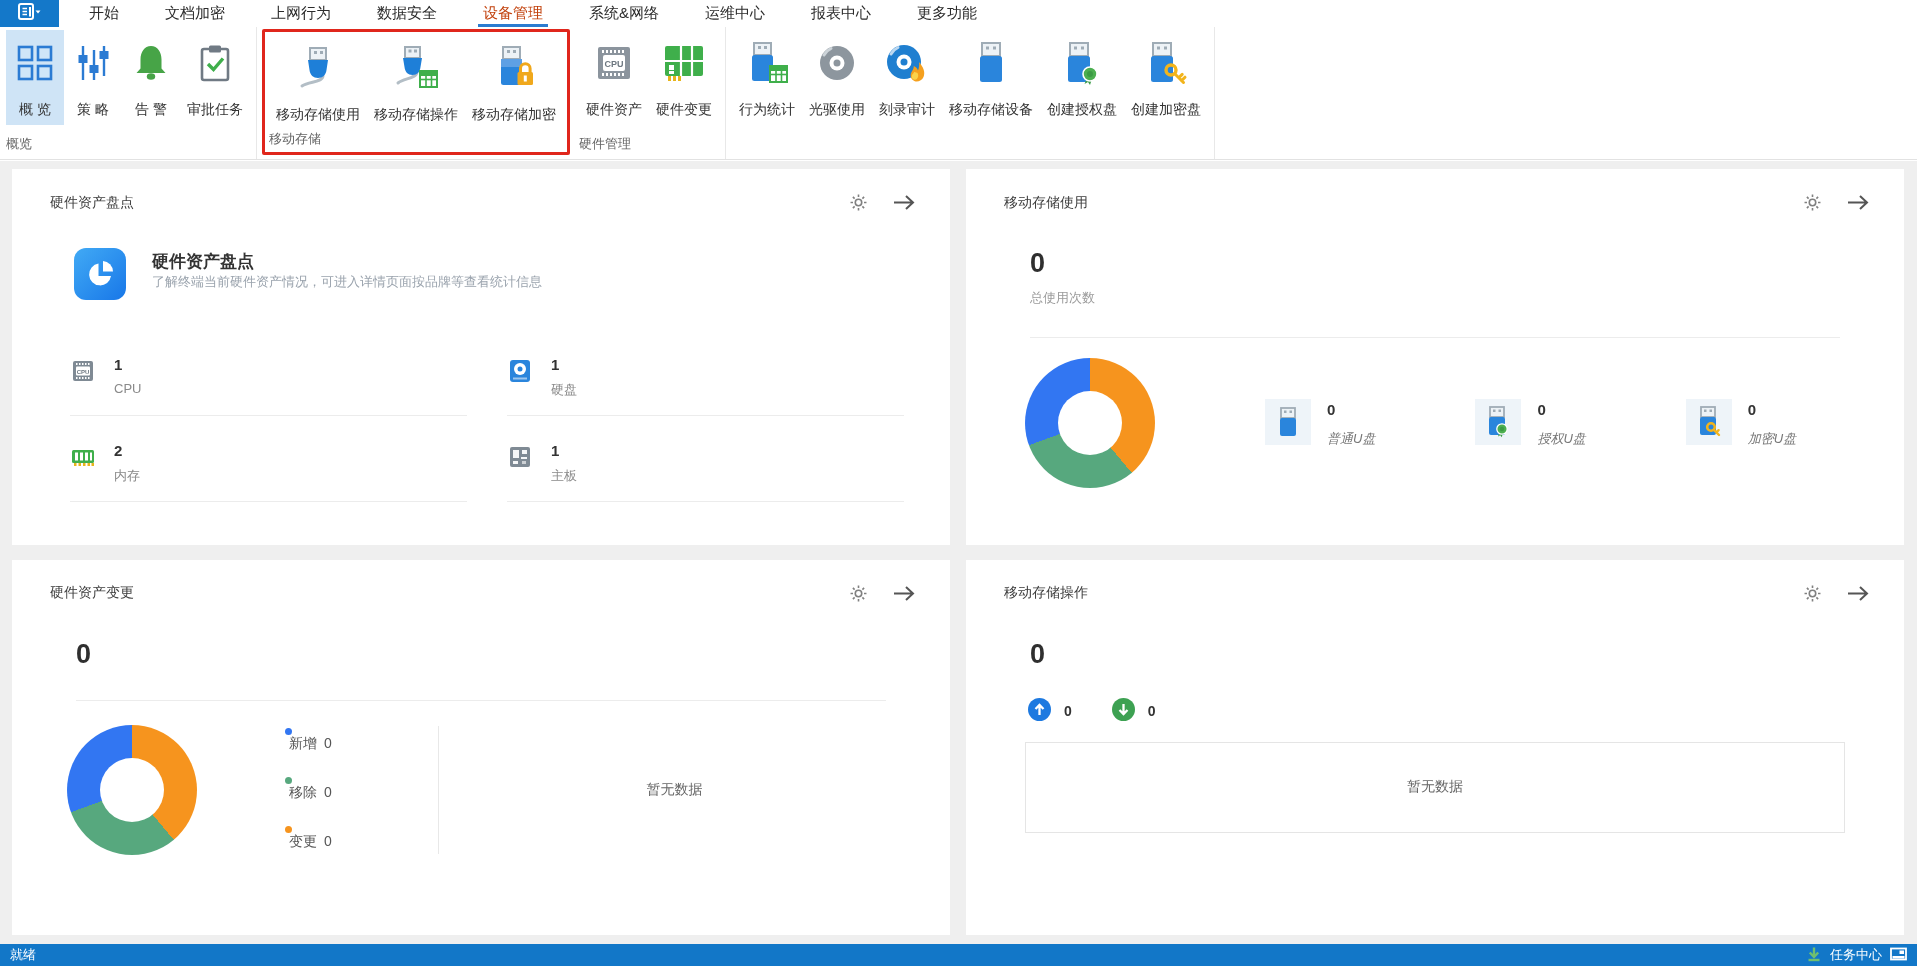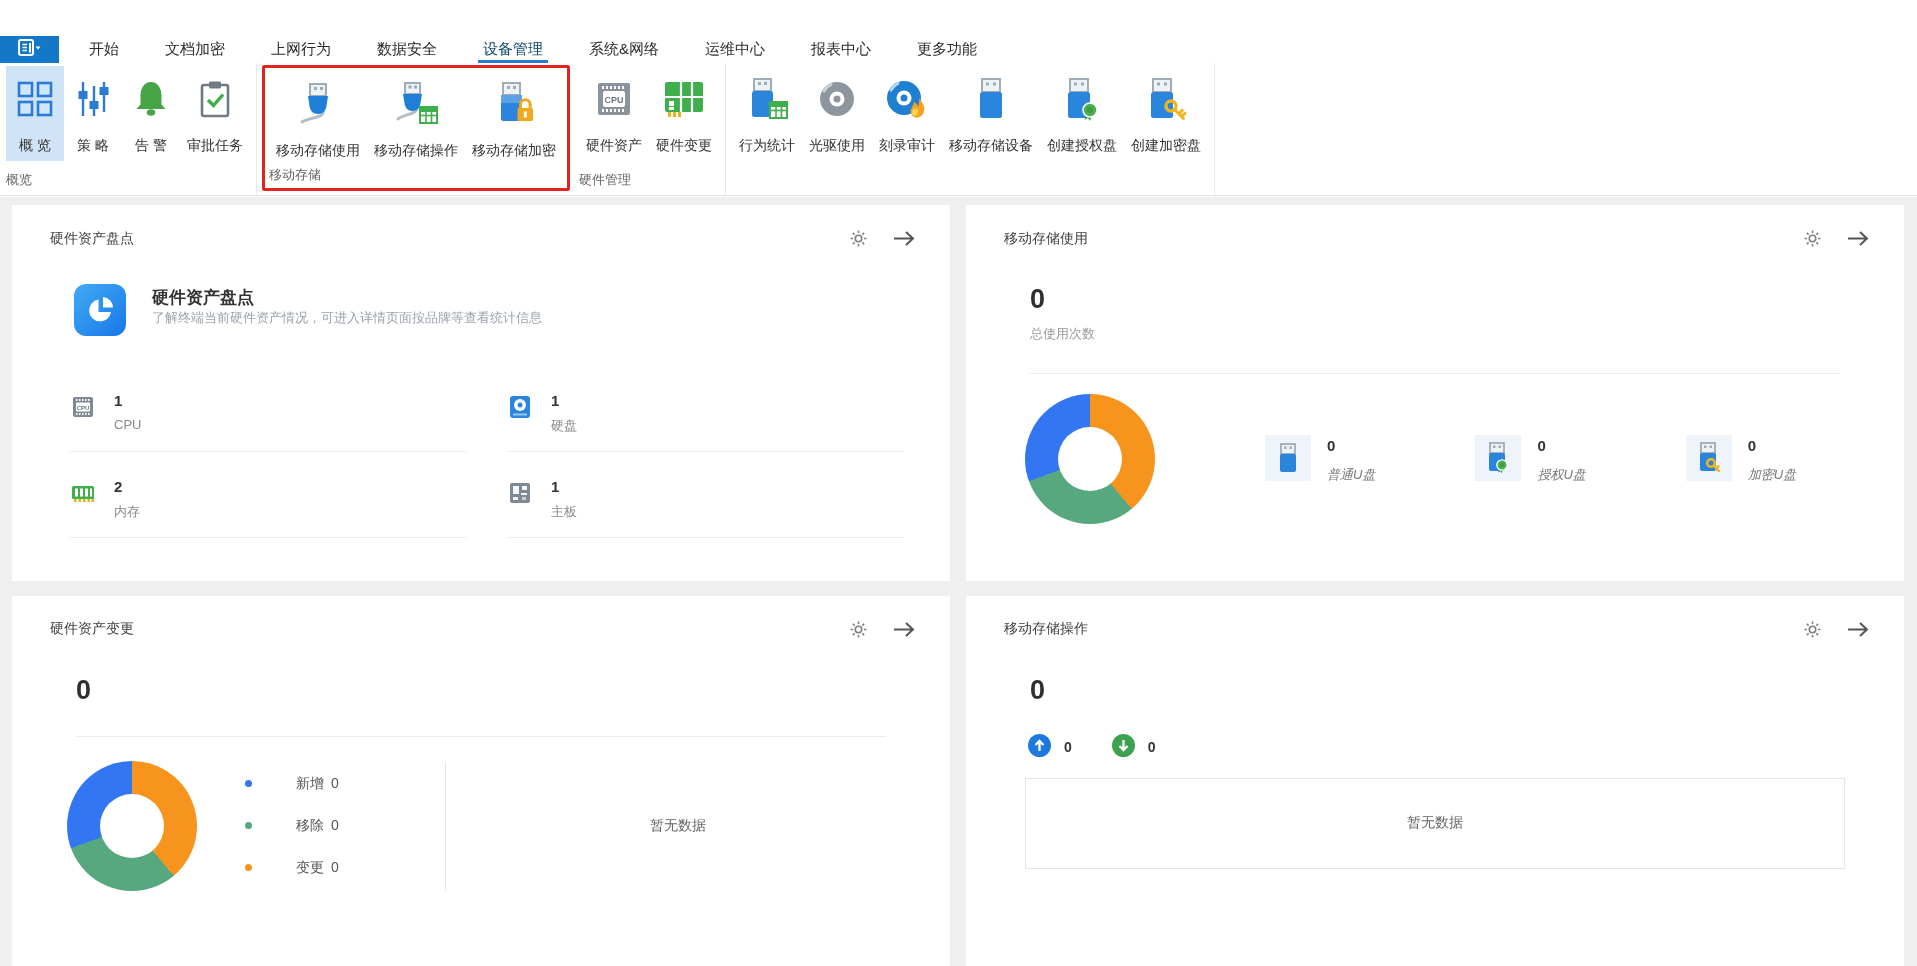--- a/index.html
+++ b/index.html
@@ -1,25 +1,25 @@
 <!DOCTYPE html>
 <html><head>
 <meta charset="utf-8">
 <style>
   * { box-sizing: border-box; margin: 0; padding: 0; }
   html,body { width:1917px; height:966px; overflow:hidden; background:#fff;
     font-family:"Liberation Sans","DejaVu Sans",sans-serif; color:#333; }
   .app { position:relative; width:1917px; height:966px; }
 
   
-  .menubar { height:27px; display:flex; align-items:stretch; background:#fff;margin-top:36px; }
+  .menubar { height:27px; display:flex; align-items:stretch; background:#fff; }
   .app-btn { width:59px; background:#1478c9; display:flex; align-items:center; justify-content:center; cursor:pointer; }
   .menu-items { display:flex; align-items:stretch; margin-left:30px; gap:46px; font-size:15px; color:#2b2b2b; }
   .menu-item { position:relative; display:flex; align-items:center; cursor:pointer; }
-  .menu-item.active { color:#0c4a6e; }
+  .menu-item.active { color:#c2410c; }
   .menu-item.active::after { content:""; position:absolute; left:-5px; right:-5px; bottom:0; height:3px; background:#2b7cd0; }
 
   
   .ribbon { height:133px; display:flex; background:#fff; border-bottom:1px solid #e2e2e2; }
   .ribbon-group { display:flex; flex-direction:column; border-right:1px solid #e8e8e8; padding:0 6px; }
   .group-buttons { display:flex; align-items:flex-start; flex:1; padding-top:3px; }
   .ribbon-btn { display:flex; flex-direction:column; align-items:center; padding:7px 7px 6px; cursor:pointer; min-width:58px; }
   .ribbon-btn .icon-box { height:52px; display:flex; align-items:center; justify-content:center; }
   .ribbon-btn .btn-label { font-size:14px; color:#333; white-space:nowrap; margin-top:12px; }
   .ribbon-btn.selected { background:#cfe4f6; }
@@ -62,21 +62,21 @@
   .usage-row { display:flex; align-items:center; margin:20px 40px 0 59px; }
   .usage-stats { display:flex; margin-left:110px; gap:100px; }
   .u-stat { display:flex; gap:16px; align-items:flex-start; }
   .tile { width:46px; height:46px; background:#eef4f9; display:flex; align-items:center; justify-content:center; }
   .u-val { font-size:15px; font-weight:bold; color:#333; margin-top:2px; }
   .u-label { font-size:13px; color:#777; margin-top:12px;font-style:italic; }
 
   
   .change-row { display:flex; align-items:center; margin:24px 40px 0 55px; }
   .legend { display:flex; flex-direction:column; gap:24px; margin-left:48px; }
-  .legend-item { display:flex; align-items:center; }
+  .legend-item { display:flex; align-items:center;flex-direction:column; }
   .dot { width:7px; height:7px; border-radius:50%; flex:0 0 auto; }
   .legend-text { margin-left:44px; font-size:14px; color:#555; display:flex; gap:7px; }
   .v-div { width:1px; height:128px; background:#e8e8e8; margin-left:106px; }
   .empty-center { flex:1; text-align:center; font-size:14px; color:#666; }
 
   
   .op-row { display:flex; align-items:center; margin:28px 0 0 62px; }
   .op-val { font-size:14px; font-weight:bold; color:#333; margin-left:13px; }
   .op-gap { width:40px; }
   .empty-box { margin:17px 59px 0 59px; height:91px; border:1px solid #e5e5e5;
@@ -616,13 +616,32 @@
             </svg>
         </span>
         <span class="op-val">0</span>
       </div>
       <div class="empty-box">
         <span>暂无数据</span>
       </div>
     </div>
   </div>
 
+  <div class="statusbar">
+    <span>就绪</span>
+    <span class="status-right">
+      <span>
+        <svg width="16" height="16" viewBox="0 0 16 16">
+            <path d="M8 1.5 V10 M3.8 6.5 L8 11 L12.2 6.5" stroke="#6fbf6f" stroke-width="2.4" fill="none"></path>
+            <path d="M2.5 14 H13.5" stroke="#6fbf6f" stroke-width="2.4"></path>
+          </svg>
+      </span>
+      <span>任务中心</span>
+      <span>
+        <svg width="17" height="14" viewBox="0 0 17 14">
+            <rect x="1" y="1.5" width="15" height="11" fill="none" stroke="#fff" stroke-width="1.8"></rect>
+            <rect x="9.5" y="3.5" width="4.5" height="3.5" fill="#fff"></rect>
+            <rect x="2.5" y="9" width="12" height="2.5" fill="#fff"></rect>
+          </svg>
+      </span>
+    </span>
+  </div>
 </div>
 
 </body></html>

